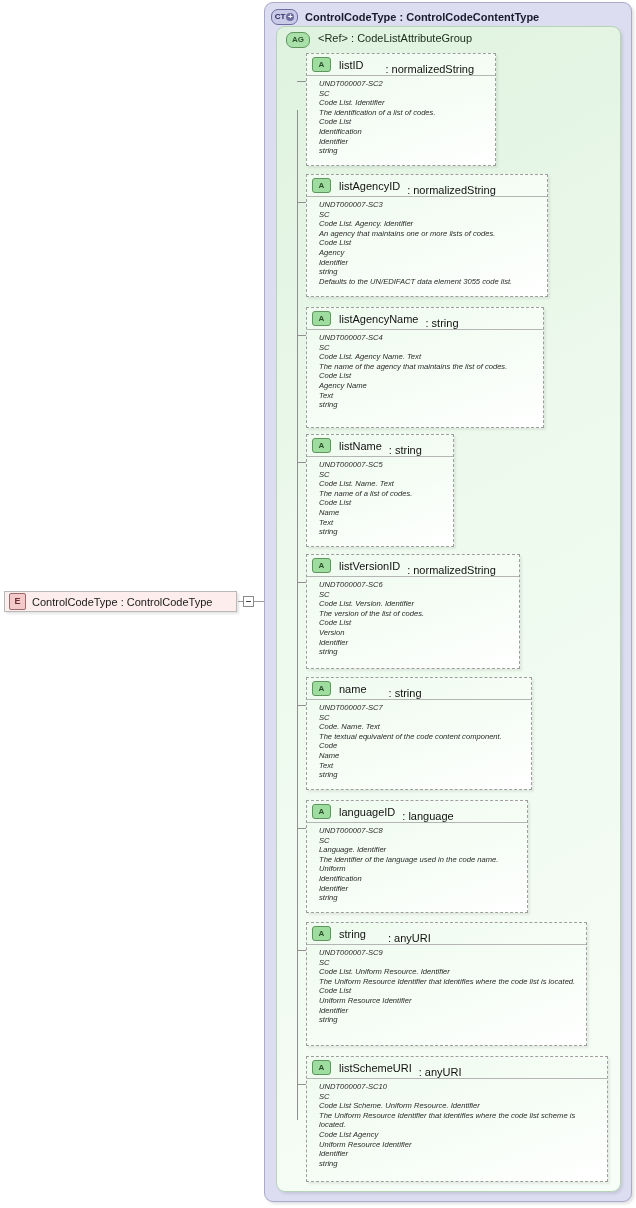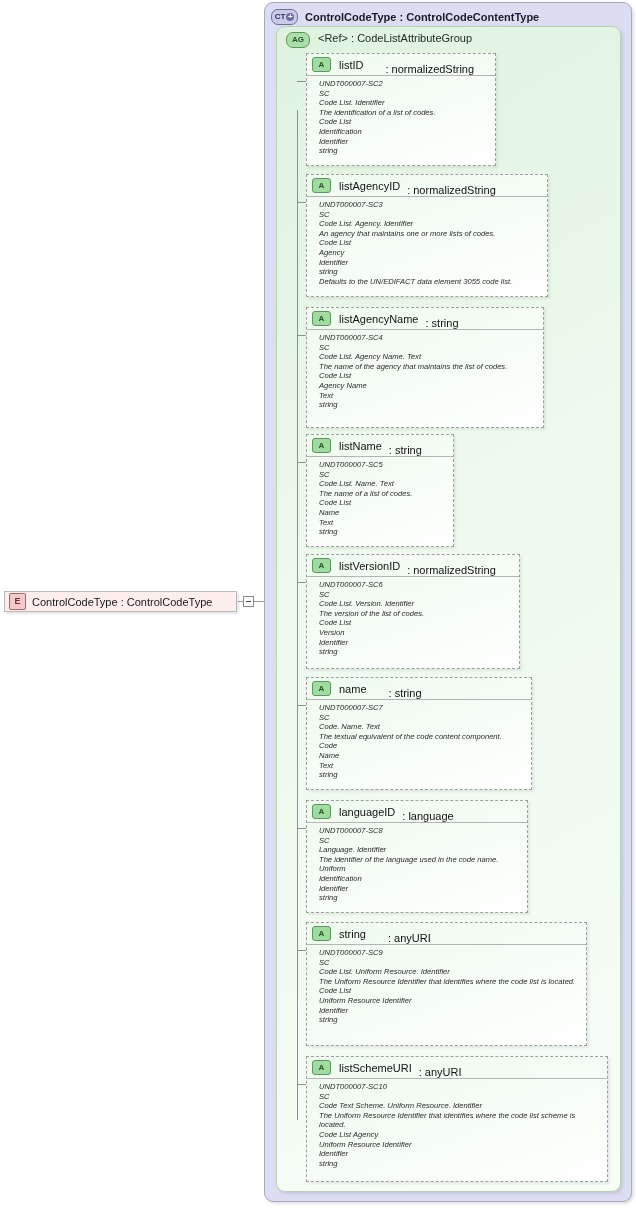--- a/index.html
+++ b/index.html
@@ -311,21 +311,21 @@
       <div class="tree-h" style="left: 297px; top: 1084px; width: 9px;"></div>
       <div class="attr" style="left: 306px; top: 1056px; width: 302px; height: 126px;">
         <div class="attr-head">
           <span class="attr-badge">A</span>
           <span class="attr-name">listSchemeURI</span>
           <span class="attr-name attr-sep" style="margin-left: 7px;">: anyURI</span>
         </div>
         <div class="attr-body">
           <div>UNDT000007-SC10</div>
           <div>SC</div>
-          <div>Code Text Scheme. Uniform Resource. Identifier</div>
+          <div>Code List Scheme. Uniform Resource. Identifier</div>
           <div>The Uniform Resource Identifier that identifies where the code list scheme is located.</div>
           <div>Code List Agency</div>
           <div>Uniform Resource Identifier</div>
           <div>Identifier</div>
           <div>string</div>
         </div>
       </div>
     </div>
 
 </div>

